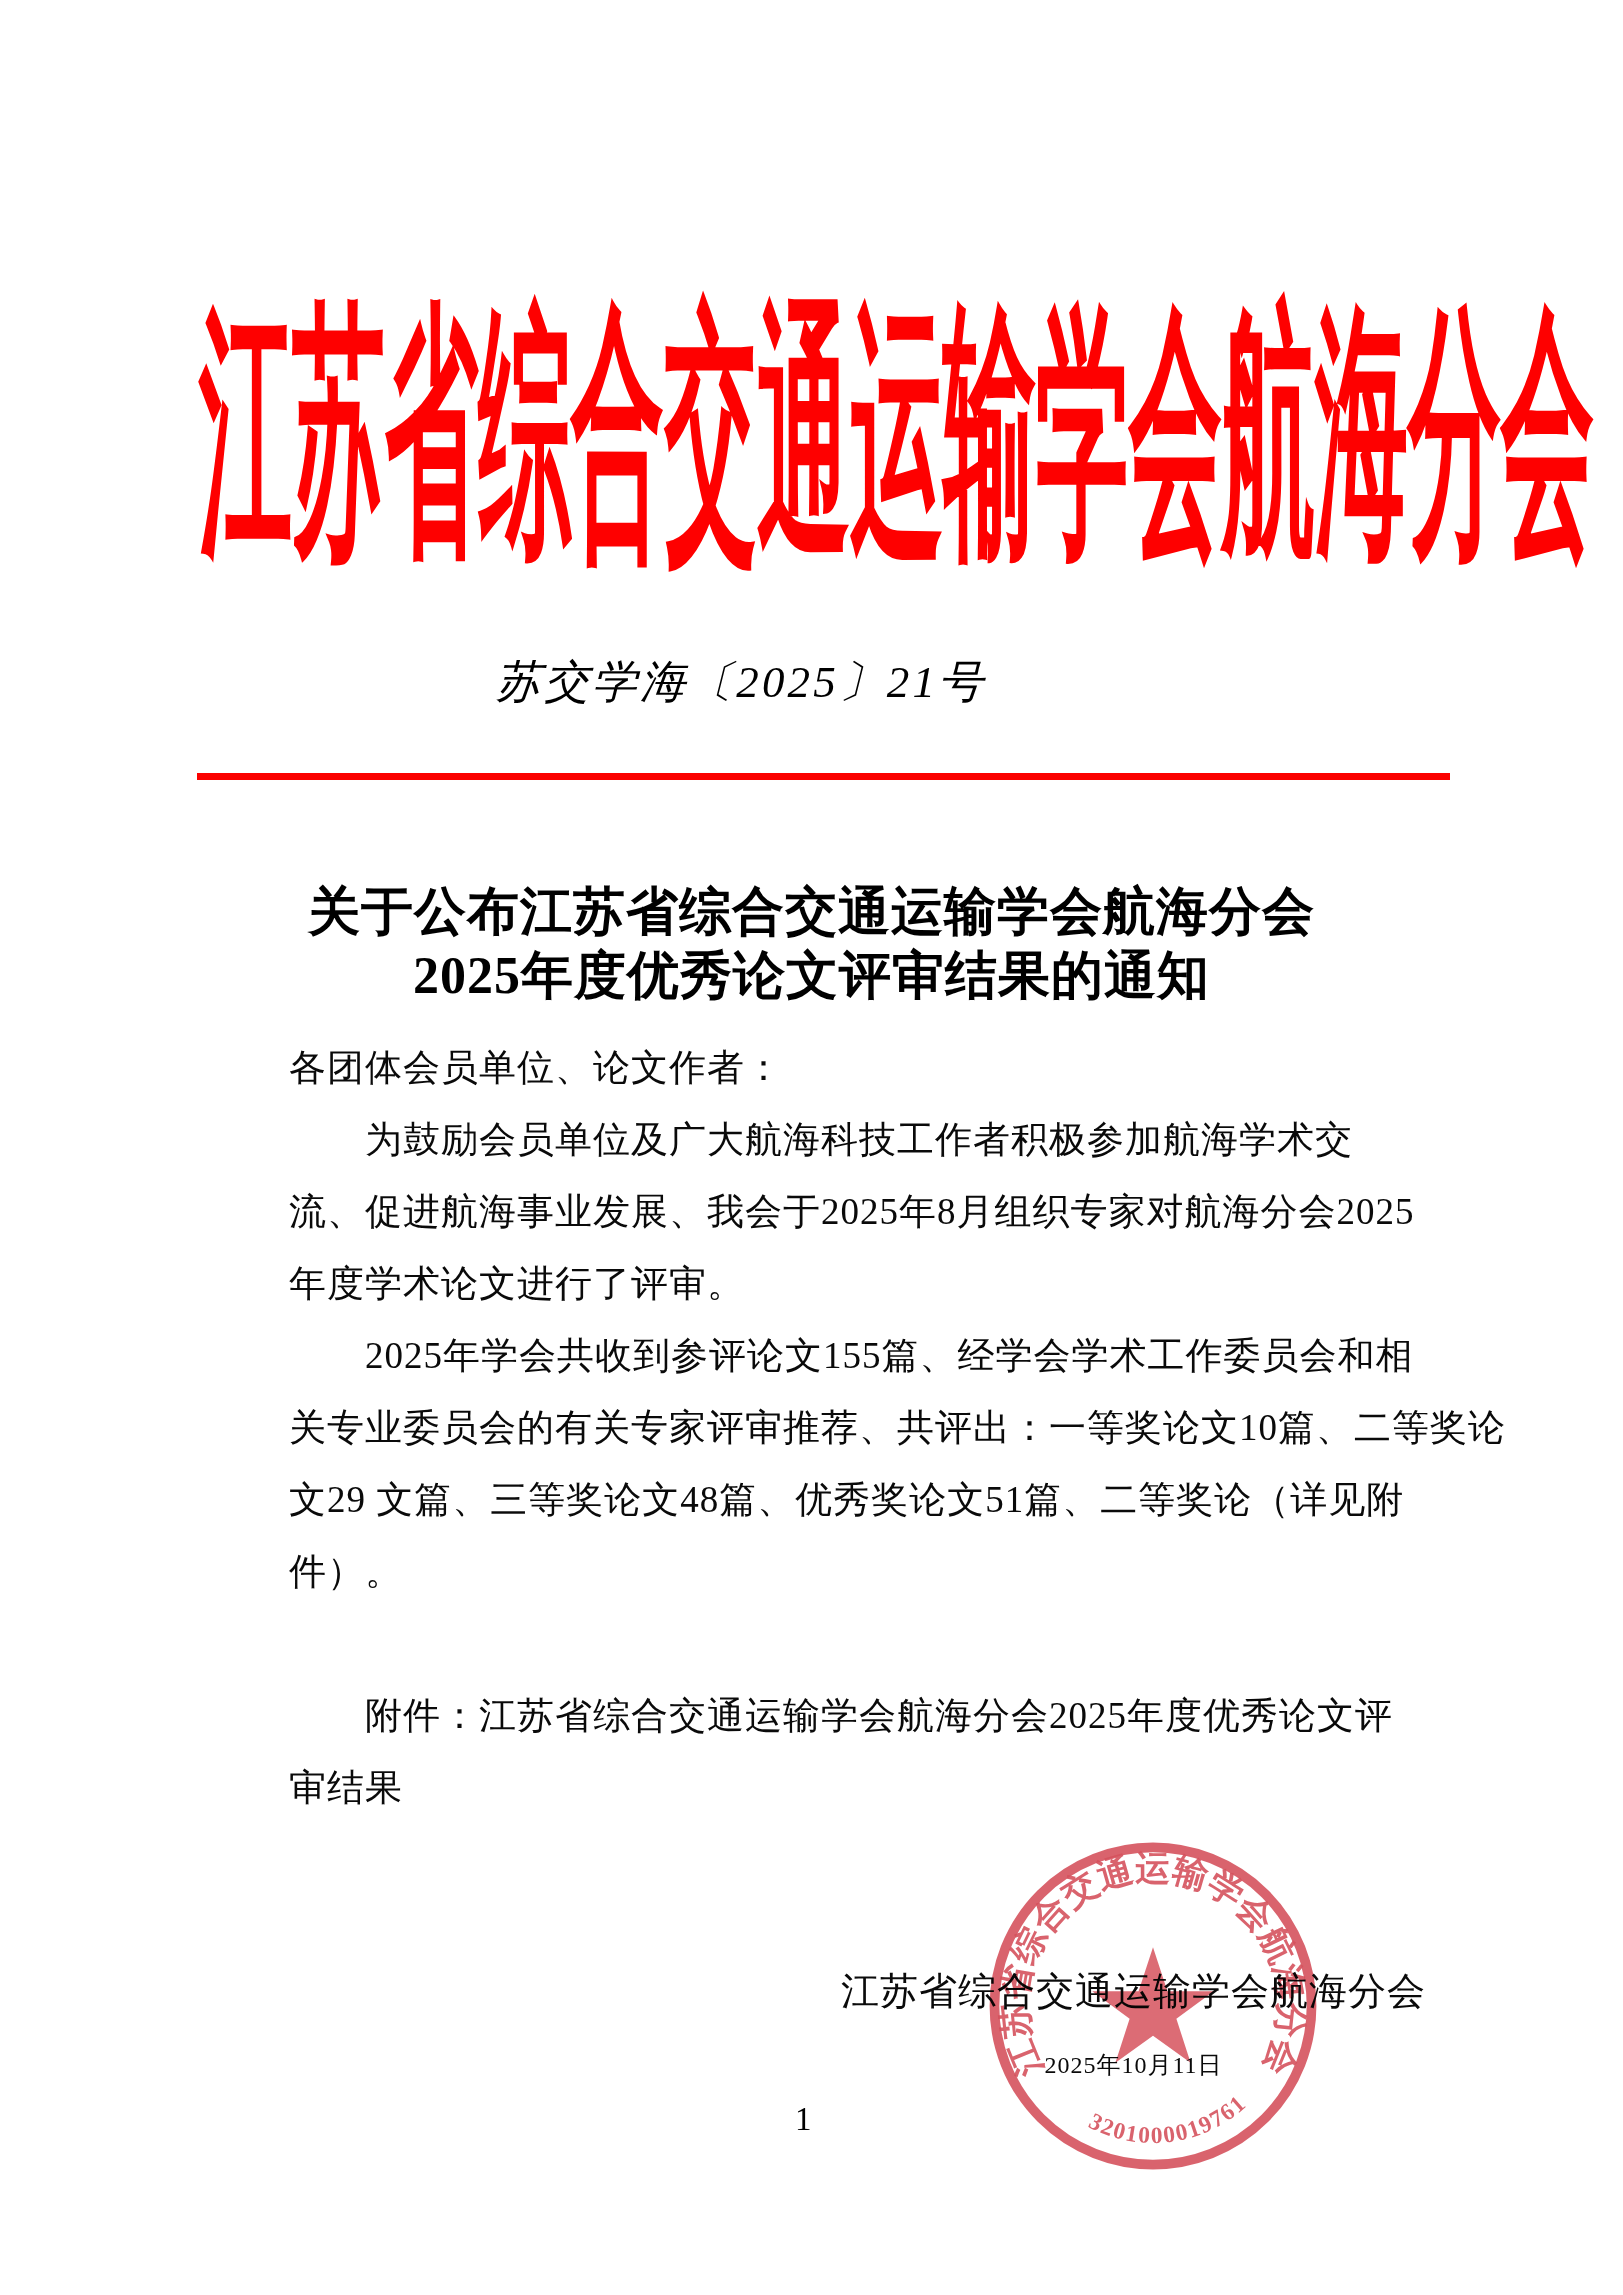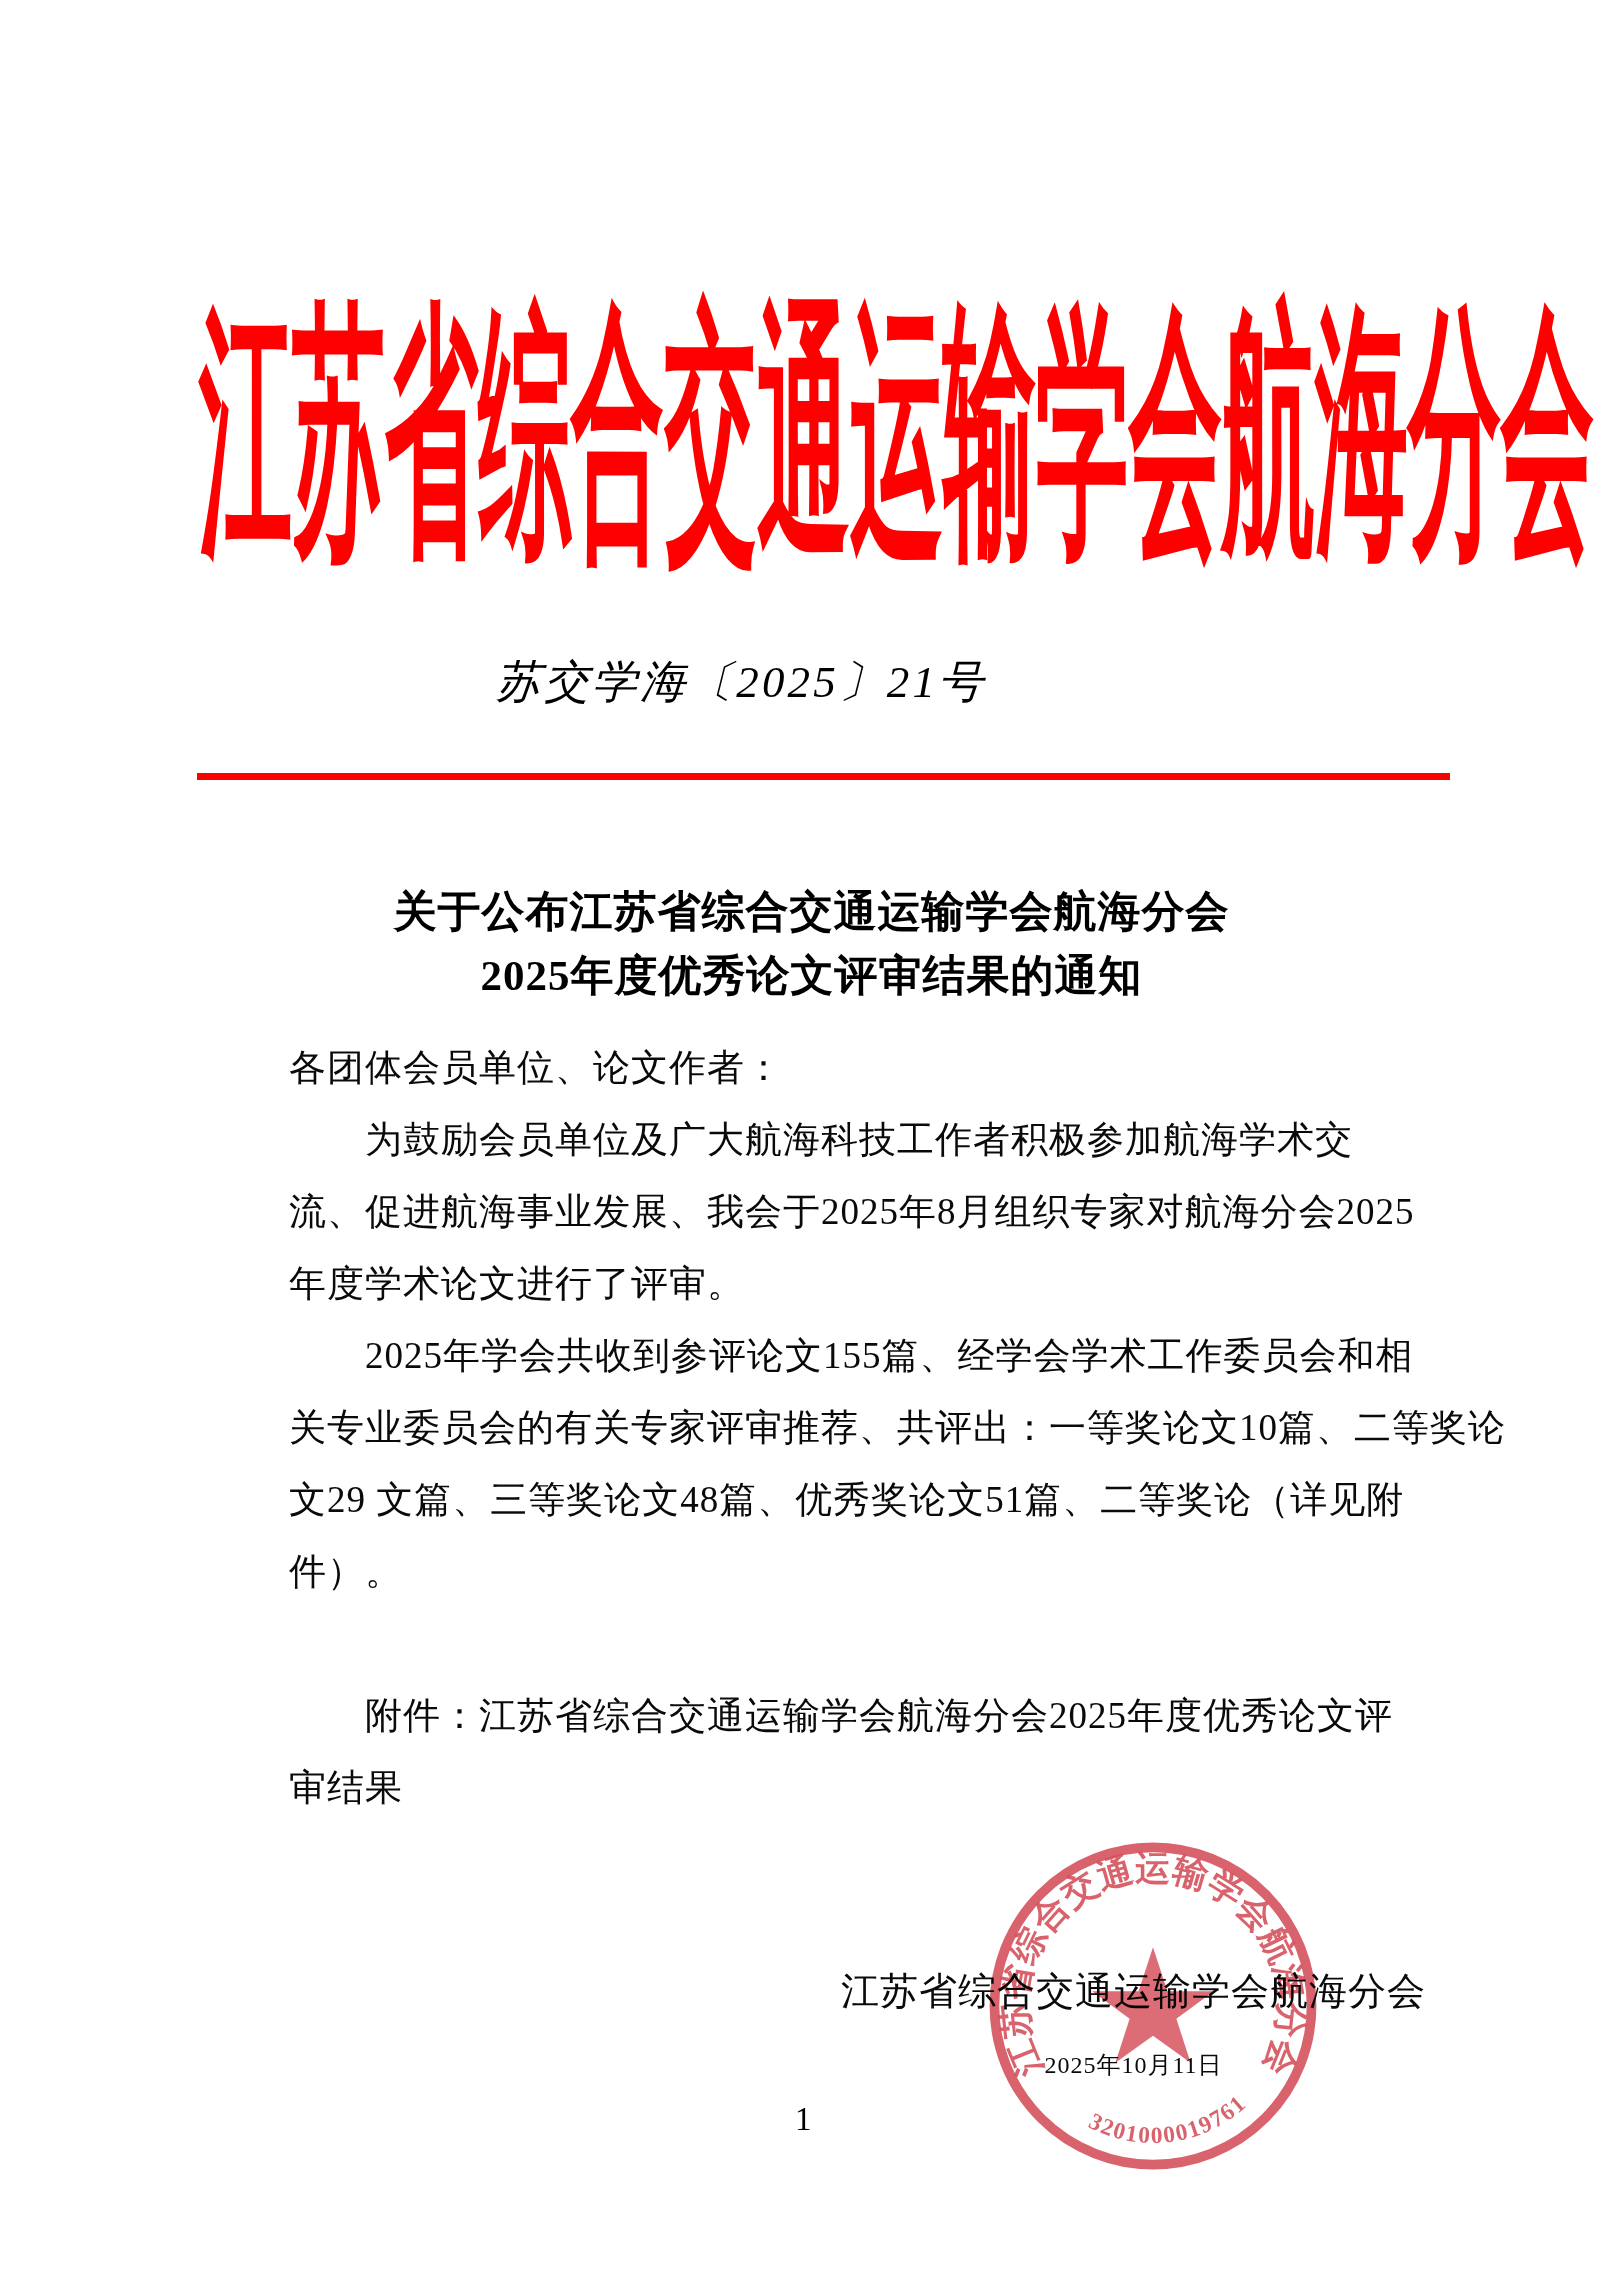--- a/index.html
+++ b/index.html
@@ -38,21 +38,21 @@
     position:absolute;
     left:197px;top:773px;
     width:1253px;height:7.2px;
     background:#fb0100;
   }
   
   #notice-title{
     position:absolute;
     left:0;top:880px;width:1623px;
     text-align:center;
-    font-size:43px;line-height:64px;
+    font-size:52px;line-height:64px;
     font-weight:900;
     letter-spacing:1px;
     color:#000;
   }
   
   #body-block{
     position:absolute;
     left:289px;top:1032px;width:1145px;
     font-size:37px;
   }

